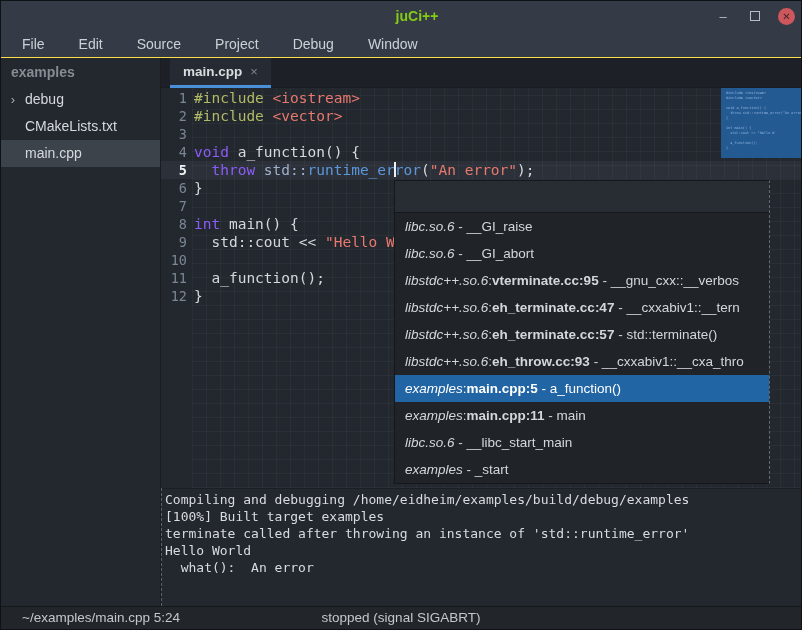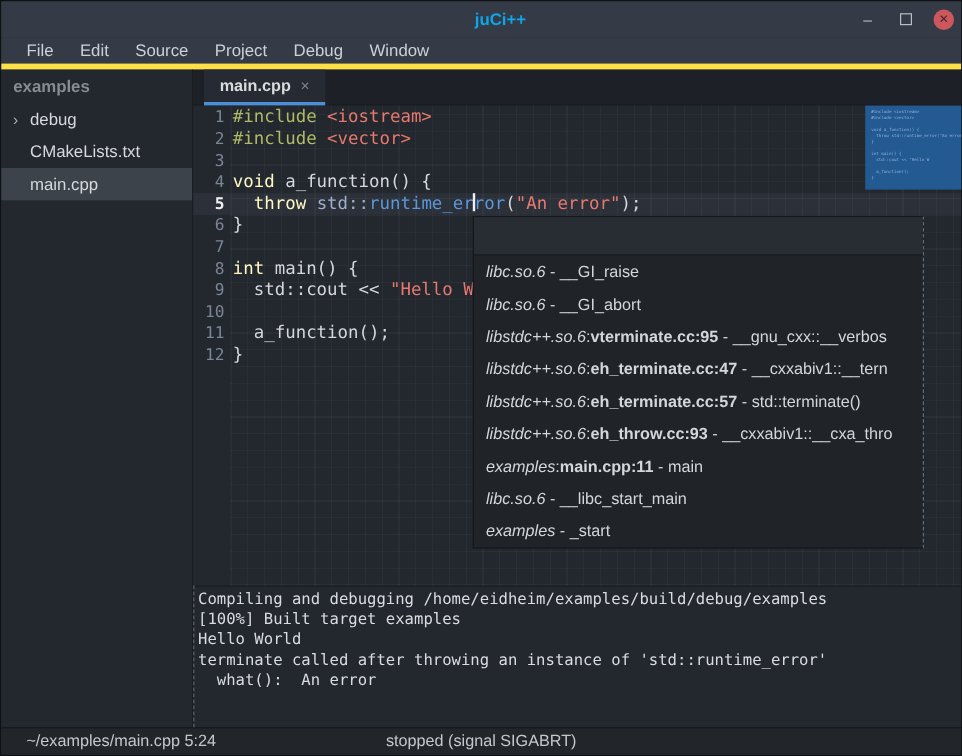--- a/index.html
+++ b/index.html
@@ -1,30 +1,30 @@
 <!DOCTYPE html>
 <html><head>
 <meta charset="utf-8">
 <style>
   html,body{margin:0;padding:0;background:#1a1d22;}
   #win{position:relative;width:802px;height:630px;background:#23272e;overflow:hidden;
        font-family:"Liberation Sans","DejaVu Sans",sans-serif;border:1px solid #0f1215;box-sizing:border-box;}
   
   .titlebar{position:absolute;left:0;top:0;width:100%;height:30px;background:#353b46;}
   .title{position:absolute;left:0;right:0;top:0;height:30px;line-height:30px;text-align:center;
-         color:#0ea5e9;font-size:14px;font-weight:bold;padding-left:32px;}
+         color:#84cc16;font-size:14px;font-weight:bold;padding-left:32px;}
   .winbtns{position:absolute;right:6px;top:0;height:30px;display:flex;align-items:center;gap:14px;}
   .wbtn{width:18px;height:18px;display:flex;align-items:center;justify-content:center;
         color:#b9bec5;font-size:13px;cursor:default;}
   .maxsq{width:8px;height:8px;border:1px solid #b9bec5;display:inline-block;}
   .wbtn.close{width:17px;height:17px;border-radius:50%;background:#cc575d;color:#47262a;
               font-size:10px;font-weight:bold;}
   
   .menubar{position:absolute;left:0;top:30px;width:100%;height:27px;background:#353b46;
-           border-bottom:5px solid #fde047;display:flex;align-items:center;padding-left:10px;box-sizing:border-box;}
+           border-bottom:1px solid #fde047;display:flex;align-items:center;padding-left:10px;box-sizing:border-box;gap:12px;}
   .menu-item{color:#ccd1d7;font-size:14px;padding:0 11px;line-height:26px;}
   
   .sidebar{position:absolute;left:0;top:57px;width:160px;height:548px;background:#23272e;
            border-right:1px solid #191d22;box-sizing:border-box;}
   .side-header{height:28px;line-height:28px;padding-left:10px;color:#878c93;font-size:14px;font-weight:bold;}
   .side-row{height:27px;line-height:27px;display:flex;align-items:center;color:#d6dade;font-size:14px;}
   .side-row.sel{background:#3d434b;}
   .chev{width:16px;text-align:center;color:#a7acb2;font-size:13px;flex:none;margin-left:4px;}
   .side-label{padding-left:4px;white-space:nowrap;}
   
@@ -39,21 +39,21 @@
   .grid{position:absolute;left:31px;top:0;right:0;bottom:0;
         background-image:
           repeating-linear-gradient(0deg, rgba(140,155,175,.065) 0 1px, transparent 1px 14px),
           repeating-linear-gradient(90deg, rgba(140,155,175,.065) 0 1px, transparent 1px 14px);}
   .lines{position:absolute;left:0;top:1px;right:0;}
   .line{display:flex;height:18px;line-height:18px;font-family:"DejaVu Sans Mono",monospace;font-size:14.5px;}
   .gutter{width:26px;flex:none;text-align:right;padding-right:7px;color:#7b8694;font-size:13.5px;}
   .codetxt{white-space:pre;}
   .line.current{background:rgba(125,140,160,.10);}
   .line.current .gutter{color:#eef1f4;font-weight:bold;}
-  .tok-kw{color:#fef9c3;}
+  .tok-kw{color:#8b5cf6;}
   .tok-type{color:#5c97dc;font-weight:normal;}
   .tok-str{color:#e8796f;}
   .tok-pre{color:#b1bb66;}
   .tok-ns{color:#9fb0cf;}
   .tok-pl{color:#d4d8dc;}
   .caret{display:inline-block;width:2px;height:15px;background:#eef1f4;vertical-align:-2px;margin:0 -1px;}
   
   .preview{position:absolute;left:560px;top:0;width:82px;height:70px;background:#245a92;
            overflow:hidden;padding:3px 0 0 5px;box-sizing:border-box;}
   .pv-line{font-family:"DejaVu Sans Mono",monospace;font-size:3.5px;line-height:5px;
@@ -202,33 +202,34 @@
 
   <div class="popup">
     <div class="popup-entry"></div>
     <div class="popup-list">
         <div class="prow"><span class="lib">libc.so.6</span><span> - __GI_raise</span></div>
         <div class="prow"><span class="lib">libc.so.6</span><span> - __GI_abort</span></div>
         <div class="prow"><span class="lib">libstdc++.so.6</span><span>:</span><span class="file">vterminate.cc:95</span><span> - __gnu_cxx::__verbos</span></div>
         <div class="prow"><span class="lib">libstdc++.so.6</span><span>:</span><span class="file">eh_terminate.cc:47</span><span> - __cxxabiv1::__tern</span></div>
         <div class="prow"><span class="lib">libstdc++.so.6</span><span>:</span><span class="file">eh_terminate.cc:57</span><span> - std::terminate()</span></div>
         <div class="prow"><span class="lib">libstdc++.so.6</span><span>:</span><span class="file">eh_throw.cc:93</span><span> - __cxxabiv1::__cxa_thro</span></div>
+        <div class="prow sel"><span class="lib">examples</span><span>:</span><span class="file">main.cpp:5</span><span> - a_function()</span></div>
         <div class="prow"><span class="lib">examples</span><span>:</span><span class="file">main.cpp:11</span><span> - main</span></div>
         <div class="prow"><span class="lib">libc.so.6</span><span> - __libc_start_main</span></div>
         <div class="prow"><span class="lib">examples</span><span> - _start</span></div>
       </div>
   </div>
 
   <div class="vsep"></div>
 
   <div class="terminal">
       <div class="tline">Compiling and debugging /home/eidheim/examples/build/debug/examples</div>
       <div class="tline">[100%] Built target examples</div>
+      <div class="tline">terminate called after throwing an instance of 'std::runtime_error'</div>
       <div class="tline">Hello World</div>
-      <div class="tline">terminate called after throwing an instance of 'std::runtime_error'</div>
       <div class="tline">  what():  An error</div>
     </div>
 
   <div class="statusbar">
     <span class="sb-left">~/examples/main.cpp 5:24</span>
     <span class="sb-center">stopped (signal SIGABRT)</span>
   </div>
 
 </div>
 

